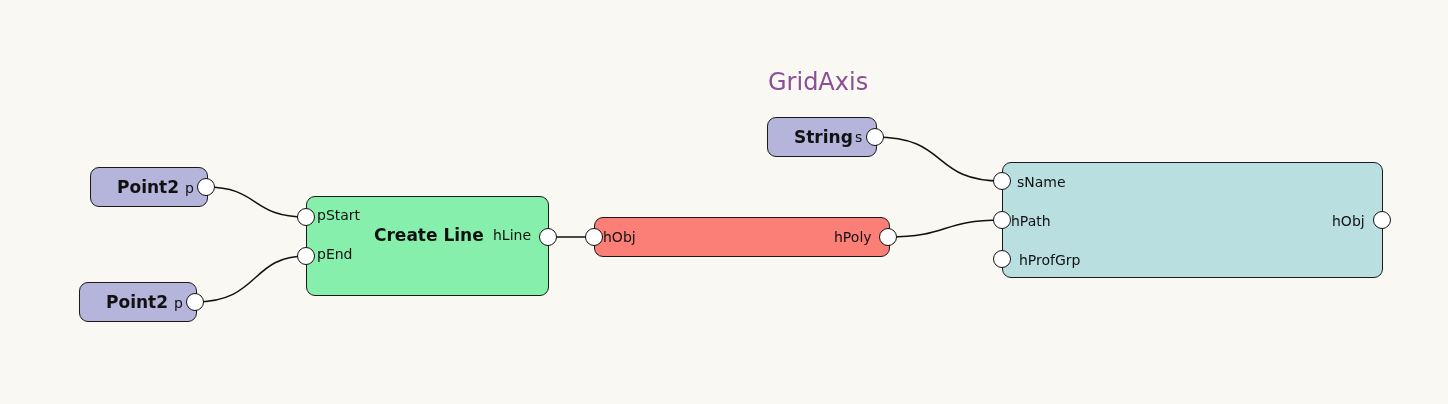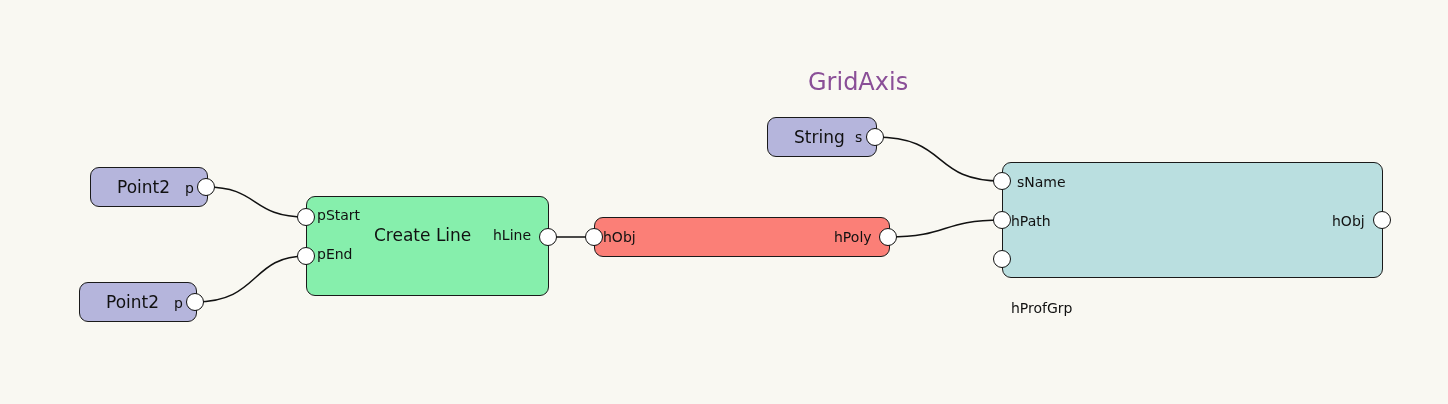--- a/index.html
+++ b/index.html
@@ -1,37 +1,37 @@
 <!DOCTYPE html>
 <html><head>
 <meta charset="utf-8">
 <style>
   html, body { margin: 0; padding: 0; }
   body { width: 1448px; height: 404px; background: #f9f8f2; position: relative; overflow: hidden;
          font-family: "DejaVu Sans", sans-serif; }
   svg.wires { position: absolute; left: 0; top: 0; width: 1448px; height: 404px; }
   .node { position: absolute; border: 1.5px solid #1a1a1a; border-radius: 9px; box-sizing: border-box; }
-  .title { position: absolute; font-weight: normal; font-size: 17px; color: #111; white-space: nowrap; }
+  .title { position: absolute; font-weight: bold; font-size: 17px; color: #111; white-space: nowrap; }
   .port-label { position: absolute; font-size: 14px; color: #111; white-space: nowrap; }
   .port { position: absolute; width: 18px; height: 18px; border-radius: 50%; background: #fff;
           border: 1.5px solid #111; box-sizing: border-box; }
   .group-label { position: absolute; font-size: 24px; color: #8a4f97; }
 </style>
 </head>
 <body>
 
 <svg class="wires">
   <path d="M206,187 C260,187 250,217 306,217" fill="none" stroke="#111" stroke-width="1.5"></path>
   <path d="M195,302 C260,302 250,256 306,256" fill="none" stroke="#111" stroke-width="1.5"></path>
   <path d="M548,237 L594,237" fill="none" stroke="#111" stroke-width="1.5"></path>
   <path d="M875,137 C950,137 930,181 1002,181" fill="none" stroke="#111" stroke-width="1.5"></path>
   <path d="M888,237 C950,237 940,220 1002,220" fill="none" stroke="#111" stroke-width="1.5"></path>
 </svg>
 
-<div class="group-label" style="left:768px; top:68px;margin-left:40px;">GridAxis</div>
+<div class="group-label" style="left:768px; top:68px;">GridAxis</div>
 
 <div class="node" style="left:90px; top:167px; width:118px; height:40px; background:#b5b5dc;">
   <div class="title" style="left:26px; top:9px;">Point2</div>
   <div class="port-label" style="left:94px; top:12px;">p</div>
 </div>
 <div class="port" style="left:197px; top:178px;"></div>
 
 <div class="node" style="left:79px; top:282px; width:118px; height:40px; background:#b5b5dc;">
   <div class="title" style="left:26px; top:9px;">Point2</div>
   <div class="port-label" style="left:94px; top:12px;">p</div>
@@ -57,19 +57,19 @@
 <div class="node" style="left:594px; top:217px; width:296px; height:40px; background:#fb7f77;">
   <div class="port-label" style="left:8px; top:11px;">hObj</div>
   <div class="port-label" style="left:239px; top:11px;">hPoly</div>
 </div>
 <div class="port" style="left:585px; top:228px;"></div>
 <div class="port" style="left:879px; top:228px;"></div>
 
 <div class="node" style="left:1002px; top:162px; width:381px; height:116px; background:#badfe0;">
   <div class="port-label" style="left:8px; top:11px;margin-left:6px;">sName</div>
   <div class="port-label" style="left:8px; top:50px;">hPath</div>
-  <div class="port-label" style="left:8px; top:89px;margin-top:48px;">hProfGrp</div>
+  <div class="port-label" style="left:16px; top:89px;">hProfGrp</div>
   <div class="port-label" style="left:329px; top:50px;">hObj</div>
 </div>
 <div class="port" style="left:993px; top:172px;"></div>
 <div class="port" style="left:993px; top:211px;"></div>
 <div class="port" style="left:993px; top:250px;"></div>
 <div class="port" style="left:1373px; top:211px;"></div>
 
 </body></html>

